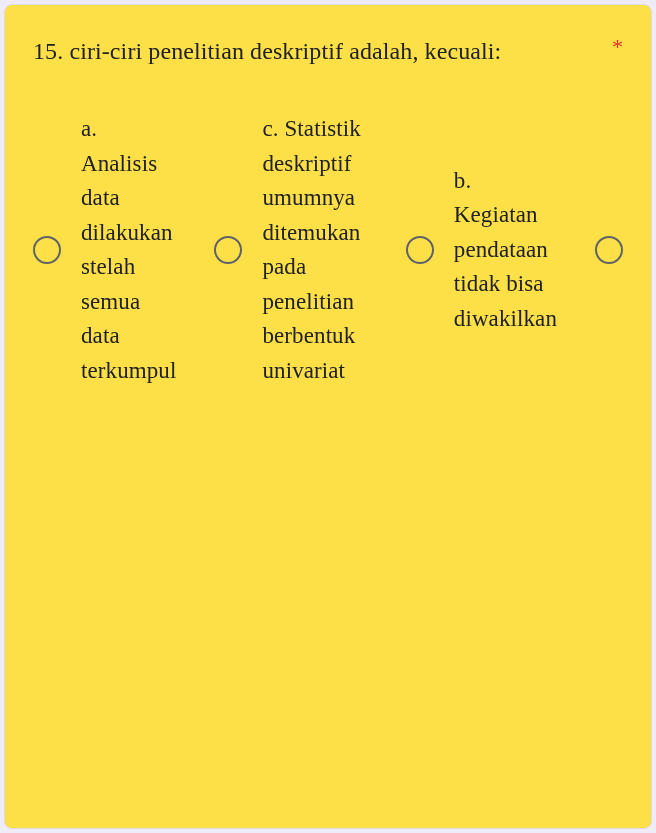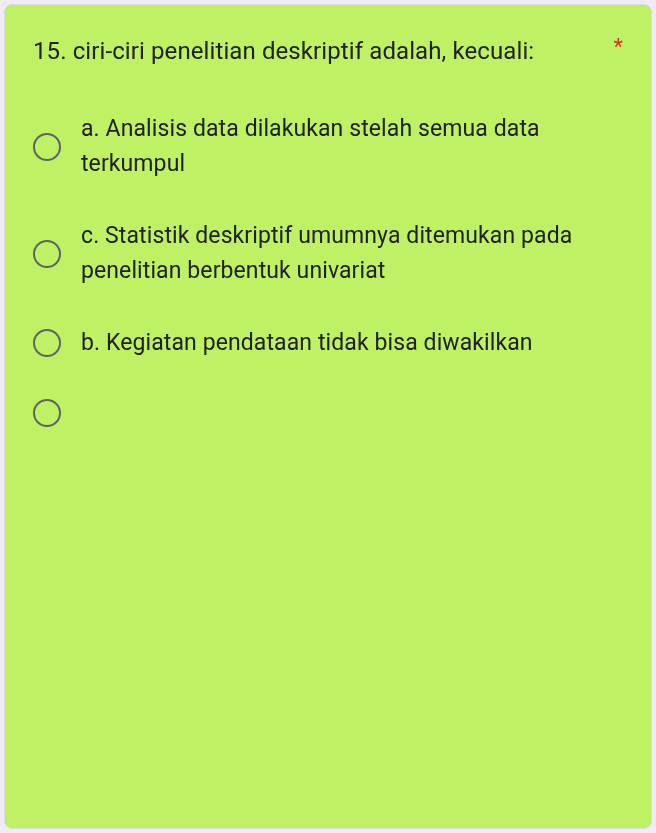--- a/index.html
+++ b/index.html
@@ -8,27 +8,28 @@
       box-sizing: border-box;
     }
     body {
       font-family: 'Roboto', Arial, sans-serif;
       background: #f0ebf8;
       width: 656px;
       height: 833px;
       padding: 0;
     }
     .card {
-      background: #bef264;
+      background: #fde047;
       border-radius: 8px;
       padding: 28px 28px 32px 28px;
       margin: 4px;
       height: calc(100% - 8px);
       border: 1px solid #dadce0;
       position: relative;
+      font-family: Liberation Serif, serif;
     }
     .question-header {
       display: flex;
       align-items: flex-start;
       justify-content: space-between;
       margin-bottom: 42px;
     }
     .question-text {
       font-size: 24px;
       color: #202124;
@@ -37,21 +38,21 @@
       letter-spacing: 0.1px;
     }
     .required-asterisk {
       color: #d93025;
       font-size: 22px;
       margin-left: 12px;
       line-height: 1.3;
     }
     .options-container {
       display: flex;
-      flex-direction: column;
+      flex-direction: row;
       gap: 38px;
     }
     .option-row {
       display: flex;
       align-items: center;
       gap: 20px;
       cursor: pointer;
     }
     .radio-circle {
       width: 28px;

